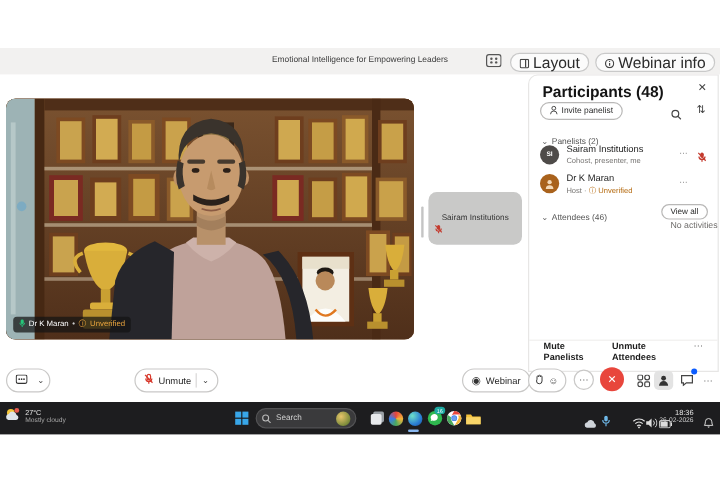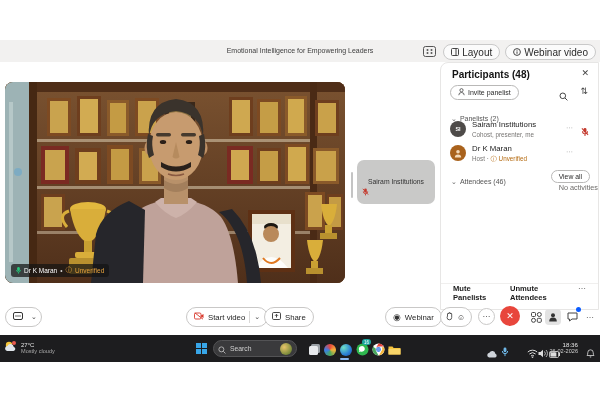--- a/index.html
+++ b/index.html
@@ -8,38 +8,38 @@
     position:relative; width:600px; height:400px; overflow:hidden;
     background:#fff; font-family:"Liberation Sans", sans-serif; color:#1a1a1a;
   }
   .abs { position:absolute; }
 
   
   .titlebar { position:absolute; left:0; top:40px; width:600px; height:22px; background:#f2f1f0; }
   .meeting-title { position:absolute; left:0; right:0; top:7px; text-align:center; font-size:7px; color:#3c3c3c; }
   .tb-right { position:absolute; right:4px; top:3px; display:flex; align-items:center; gap:5px; }
   .tb-pill { display:flex; align-items:center; gap:3px; border:1px solid #c9c9c9; border-radius:9px;
-             height:16px; padding:0 7px; font-size:10px; color:#2b2b2b; background:#fbfbfb; }
+             height:16px; padding:0 7px; font-size:13px; color:#2b2b2b; background:#fbfbfb; }
 
   
   .main-video { position:absolute; left:5px; top:82px; width:340px; height:201px;
                 border-radius:8px; overflow:hidden; background:#6b4526; }
   .nametag { position:absolute; left:6px; bottom:6px; display:flex; align-items:center; gap:3px;
              background:rgba(20,20,20,.72); border-radius:3px; padding:2px 5px; font-size:6.5px; color:#fff; }
   .nametag .verified { color:#e8a33d; }
   .film-scrollbar { position:absolute; left:351px; top:172px; width:2px; height:26px; background:#c4c4c4; border-radius:2px; }
   .thumb { position:absolute; left:357px; top:160px; width:78px; height:44px; background:#c9c9c8;
            border-radius:7px; }
   .thumb-label { position:absolute; left:0; right:0; top:18px; text-align:center; font-size:6.8px; color:#333; }
   .thumb-mic { position:absolute; left:5px; bottom:4px; }
 
   
   .panel { position:absolute; left:440px; top:62px; width:159px; height:248px; background:#fff;
            border:1px solid #e7e6e5; border-radius:8px 0 0 0; }
-  .panel-header { position:absolute; left:11px; top:6px; font-size:10px; font-weight:bold; color:#141414; }
+  .panel-header { position:absolute; left:11px; top:6px; font-size:13px; font-weight:bold; color:#141414; }
   .panel-close { position:absolute; right:9px; top:5px; font-size:9px; color:#444; }
   .invite-pill { position:absolute; left:9px; top:22px; display:flex; align-items:center; gap:3px;
                  border:1px solid #b9b8b7; border-radius:9px; height:15px; padding:0 7px;
                  font-size:7px; color:#2b2b2b; background:#fff; }
   .panel-search { position:absolute; right:30px; top:24px; }
   .panel-sort { position:absolute; right:10px; top:23px; font-size:9px; color:#444; }
   .sec-header { font-size:7px; color:#555; }
   .chev { font-size:7px; color:#666; margin-right:3px; }
   .prow-name { font-size:7.8px; color:#1c1c1c; }
   .prow-sub { font-size:6.3px; color:#767472; margin-top:1px; }
@@ -114,21 +114,21 @@
         <span>Layout</span>
       </div>
       <div class="tb-pill">
         <span>
           <svg width="8" height="8" viewBox="0 0 8 8">
               <circle cx="4" cy="4" r="3.4" fill="none" stroke="#444"></circle>
               <line x1="4" y1="3.4" x2="4" y2="5.8" stroke="#444"></line>
               <circle cx="4" cy="2.2" r="0.5" fill="#444"></circle>
             </svg>
         </span>
-        <span>Webinar video</span>
+        <span>Webinar info</span>
       </div>
     </div>
   </div>
 
   <div class="main-video">
     <svg width="340" height="201" viewBox="0 0 340 201">
 
       <rect width="340" height="201" fill="#6e4627"></rect>
       <rect width="340" height="201" fill="url(#wood)"></rect>
       <defs>
@@ -363,43 +363,35 @@
           <rect x="0.5" y="0.5" width="9" height="7" rx="1.5" fill="none" stroke="#333"></rect>
           <circle cx="3" cy="4" r="0.7" fill="#333"></circle>
           <circle cx="5" cy="4" r="0.7" fill="#333"></circle>
           <circle cx="7" cy="4" r="0.7" fill="#333"></circle>
         </svg>
     </span>
     <span class="ctl-div"></span>
     <span class="ctl-chev">⌄</span>
   </div>
 
-
-  <div class="ctl-pill" style="left:186px;">
+  <div class="ctl-pill" style="left:112px;">
     <span>
-      <svg width="10" height="8" viewBox="0 0 10 8">
-          <rect x="0.5" y="1" width="6.5" height="6" rx="1.2" fill="none" stroke="#d7372a" stroke-width="0.9"></rect>
-          <path d="M7 3.5 L9.5 2 V6 L7 4.5 Z" fill="#d7372a"></path>
-          <line x1="0.8" y1="0.8" x2="9" y2="7.2" stroke="#d7372a" stroke-width="0.9"></line>
-        </svg>
-    </span>
-    <span>Start video</span>
+      <svg width="8" height="10" viewBox="0 0 7 8">
+          <rect x="2.2" y="0.5" width="2.6" height="4" rx="1.3" fill="none" stroke="#d7372a" stroke-width="0.9"></rect>
+          <path d="M1.3 3.4 a2.2 2.2 0 0 0 4.4 0" stroke="#d7372a" stroke-width="0.9" fill="none"></path>
+          <line x1="3.5" y1="5.8" x2="3.5" y2="7.4" stroke="#d7372a" stroke-width="0.9"></line>
+          <line x1="0.8" y1="0.8" x2="6.2" y2="6.6" stroke="#d7372a" stroke-width="0.9"></line>
+        </svg>
+    </span>
+    <span>Unmute</span>
     <span class="ctl-div"></span>
     <span class="ctl-chev">⌄</span>
   </div>
 
-  <div class="ctl-pill" style="left:264px;">
-    <span>
-      <svg width="9" height="8" viewBox="0 0 9 8">
-          <rect x="0.5" y="0.5" width="8" height="7" rx="1.2" fill="none" stroke="#333" stroke-width="0.9"></rect>
-          <path d="M4.5 5.5 V2.5 M3 3.8 L4.5 2.3 L6 3.8" fill="none" stroke="#333" stroke-width="0.9"></path>
-        </svg>
-    </span>
-    <span>Share</span>
-  </div>
+
 
 
   <div class="ctl-pill" style="left:385px;">
     <span style="font-size:9px; color:#333;">◉</span>
     <span>Webinar</span>
   </div>
 
   <div class="ctl-pill" style="left:440px; width:32px; padding:0 5px;">
     <span>
       <svg width="7" height="9" viewBox="0 0 7 9">

